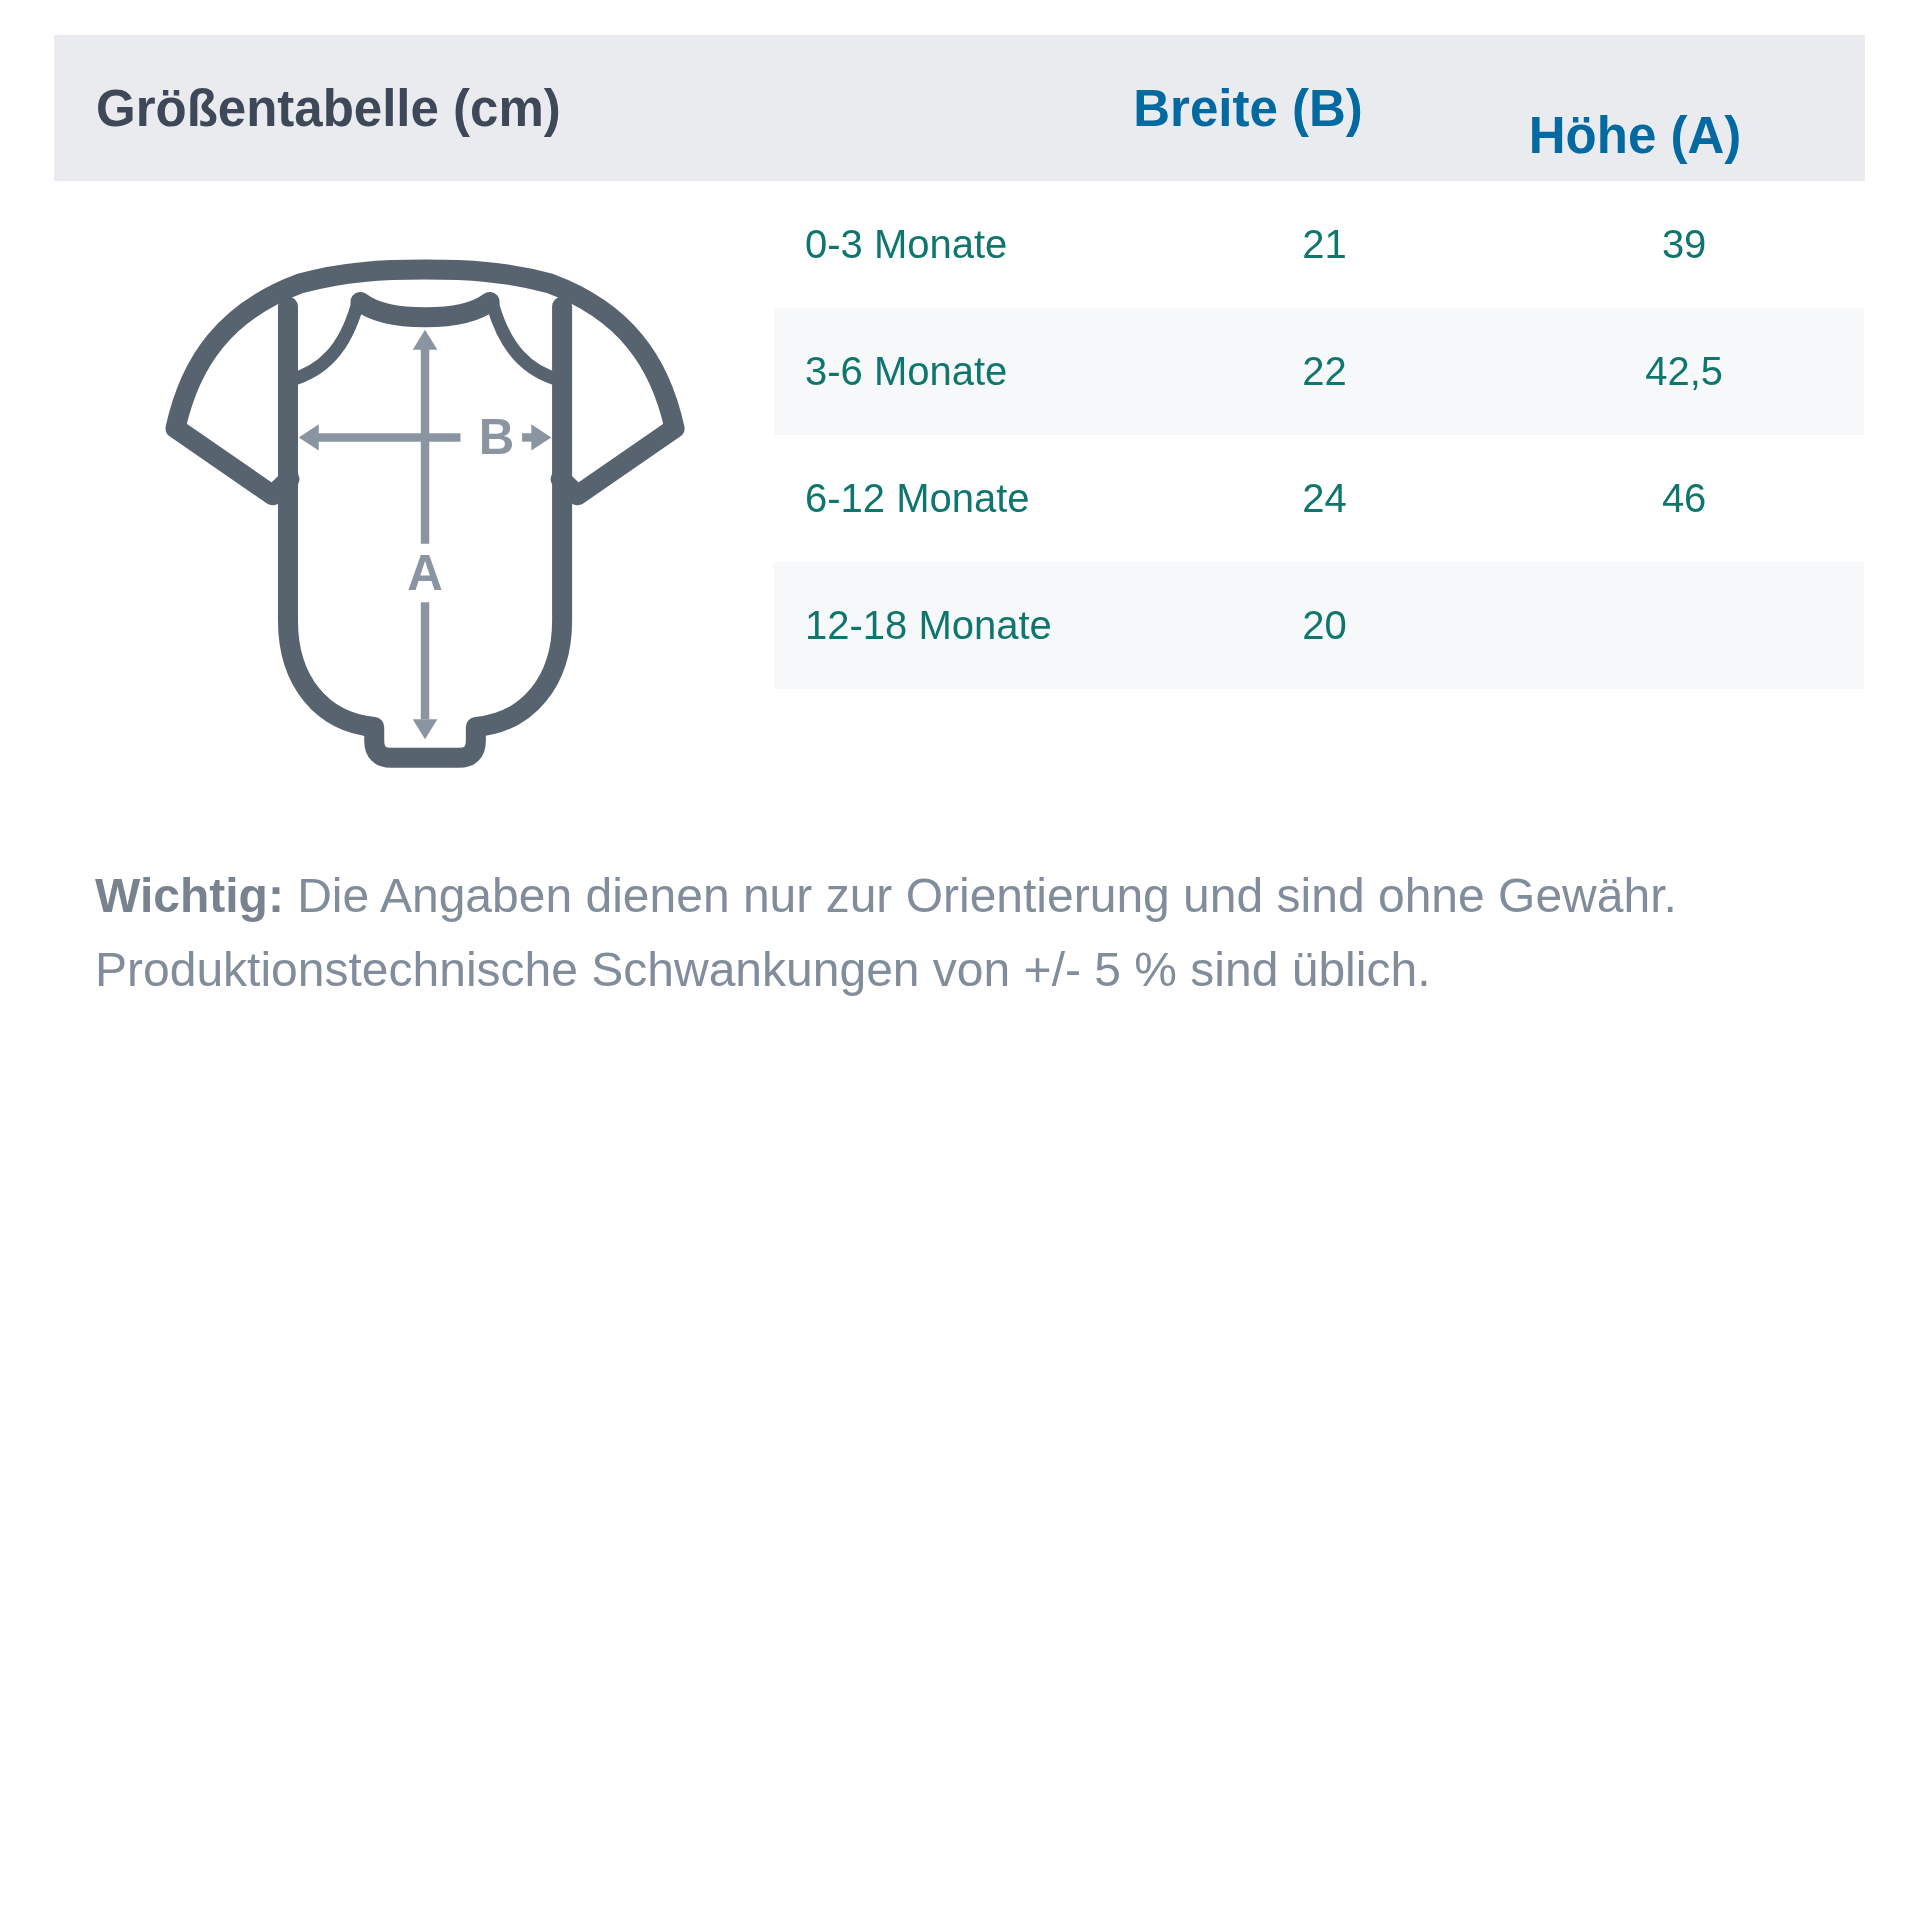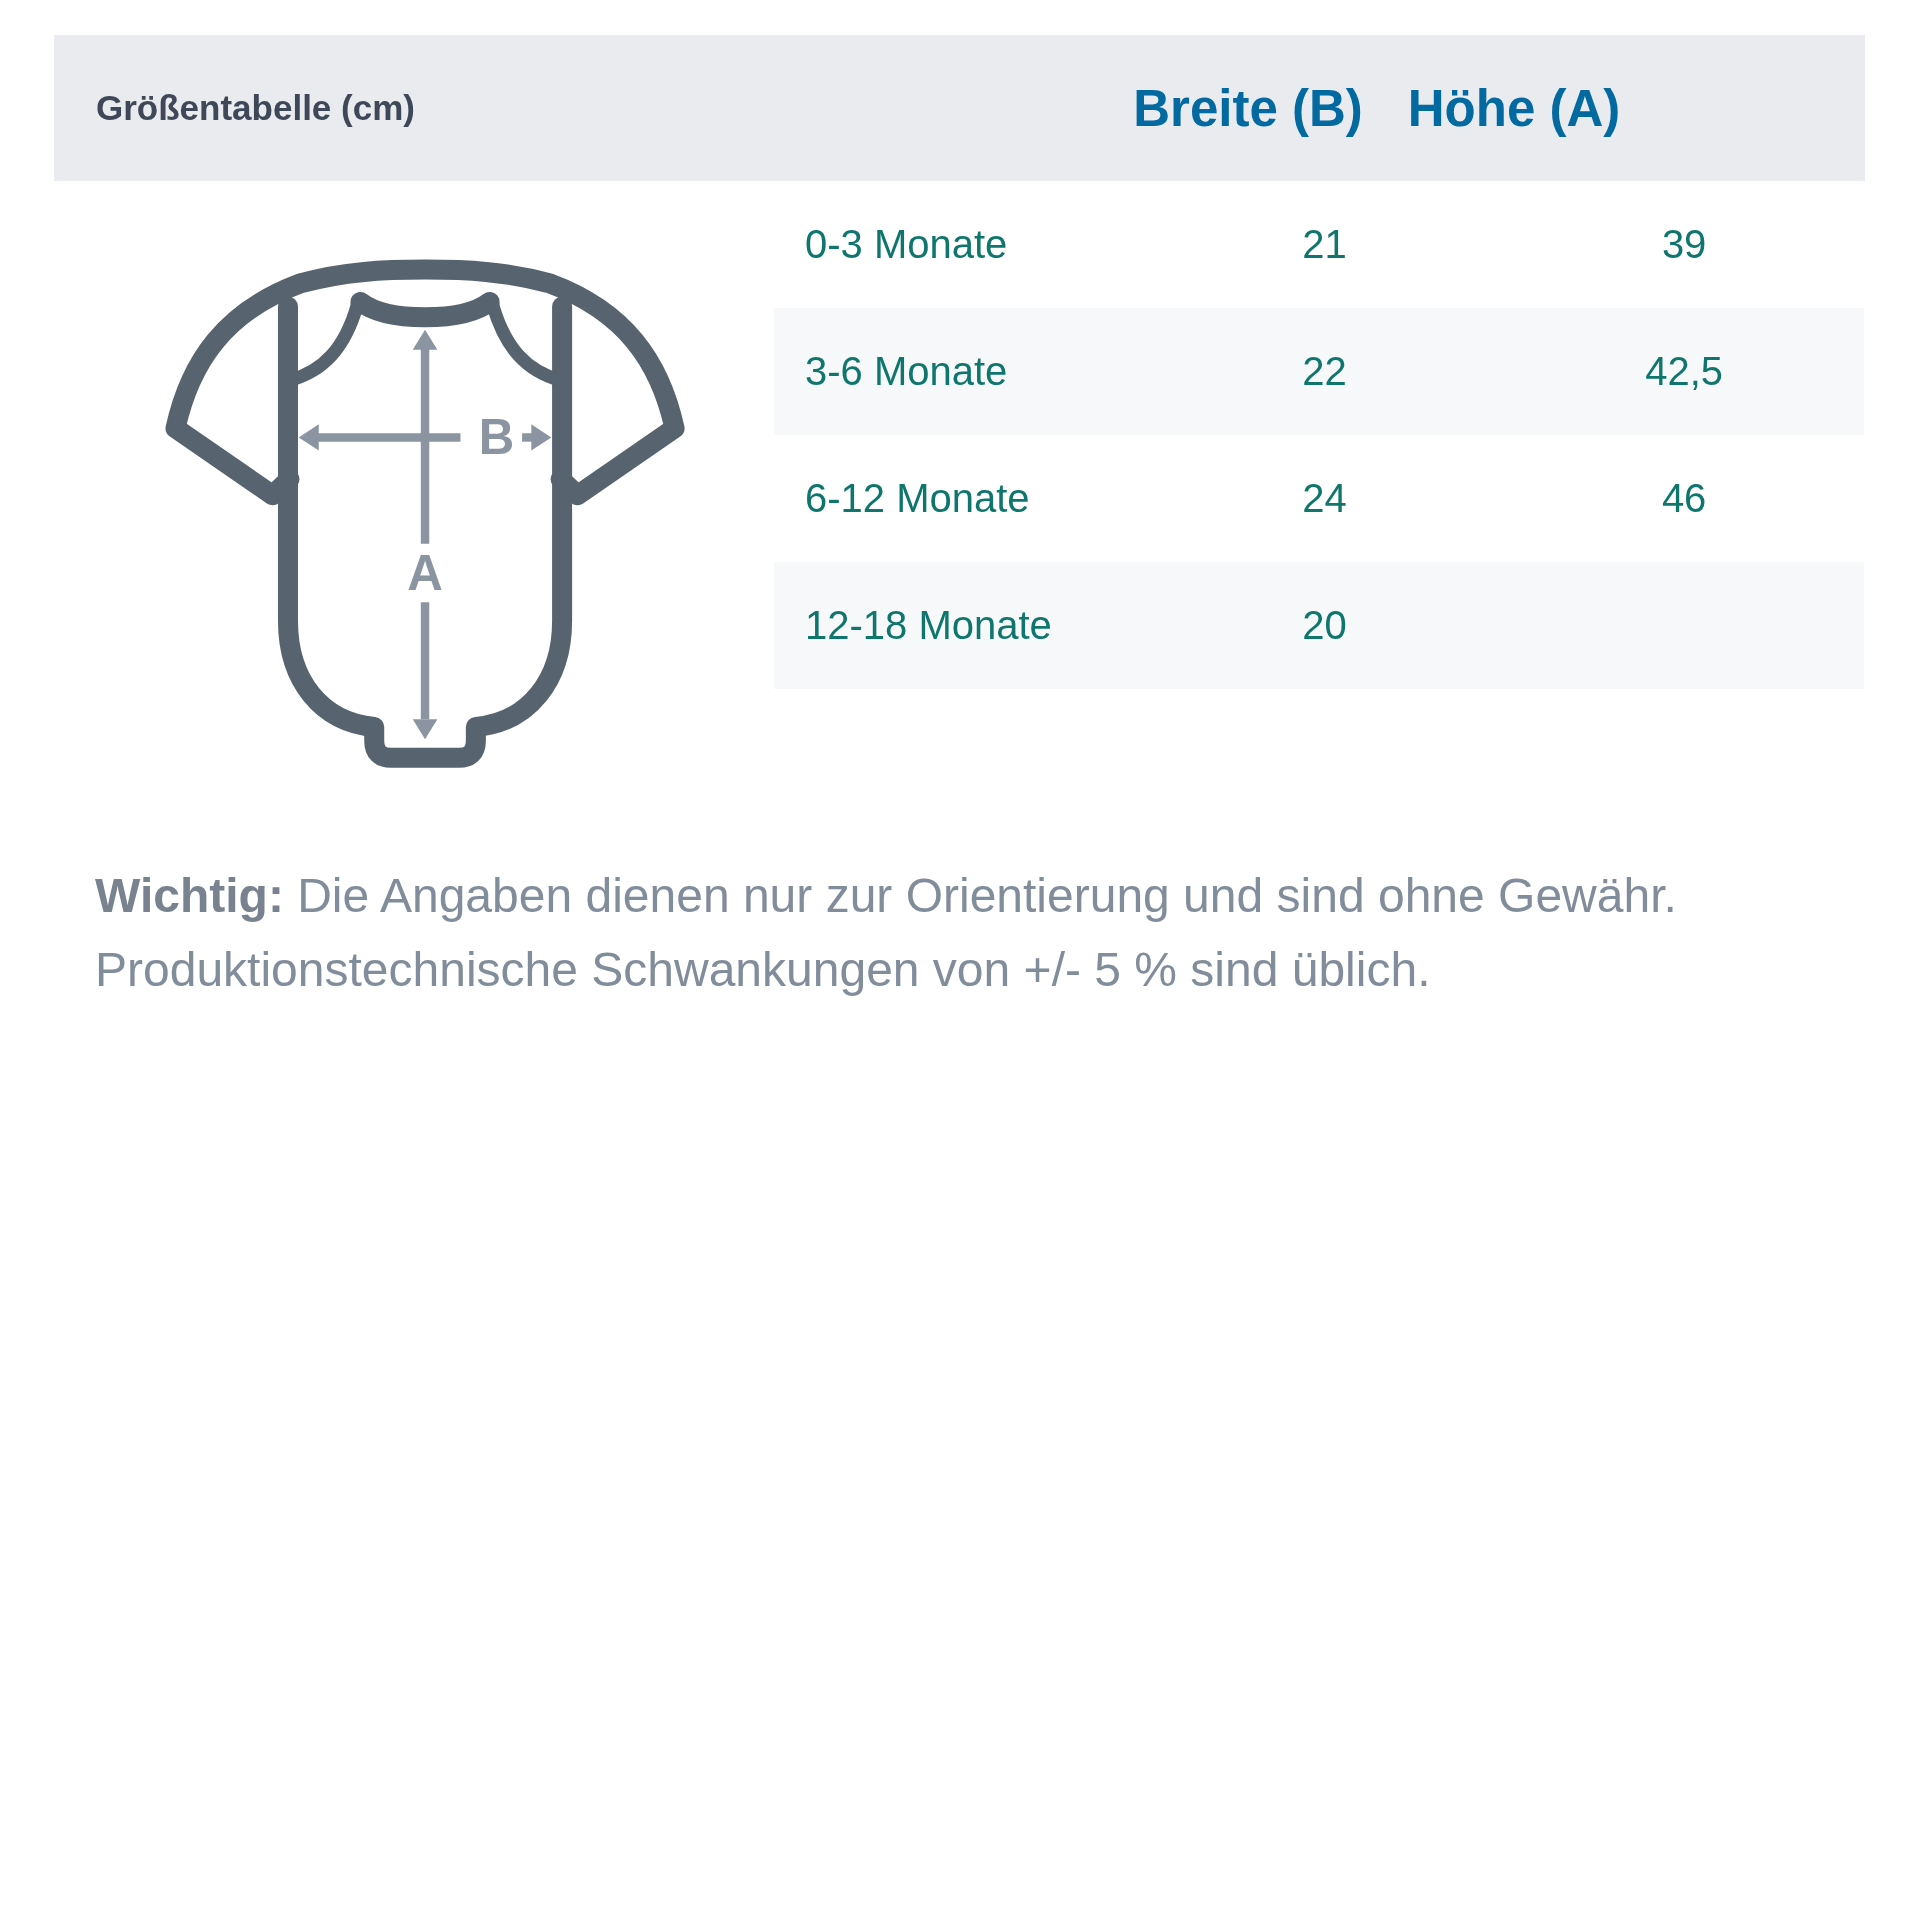--- a/index.html
+++ b/index.html
@@ -13,31 +13,31 @@
 
   
   .band {
     position:absolute; left:54px; top:35px;
     width:1811px; height:146px;
     background:#e9ebee;
   }
   .band .title {
     position:absolute; left:42px; top:50%;
     transform:translateY(-50%);
-    font-size:35px; font-weight:bold; color:#3e4858;
+    font-size:51px; font-weight:bold; color:#3e4858;
     white-space:nowrap;
   }
   .band .colh {
     position:absolute; top:50%;
     transform:translate(-50%,-50%);
     font-size:51px; font-weight:bold; color:#0369a1;
     white-space:nowrap;
   }
   .band .colh.breite { left:1194px; }
-  .band .colh.hoehe  { left:1460px; }
+  .band .colh.hoehe  { left:1581px;margin-top:27px; }
 
   
   .rows {
     position:absolute; left:774px; top:181px; width:1090px;
   }
   .row {
     display:grid;
     grid-template-columns:34% 33% 33%;
     align-items:center;
     height:127px;

